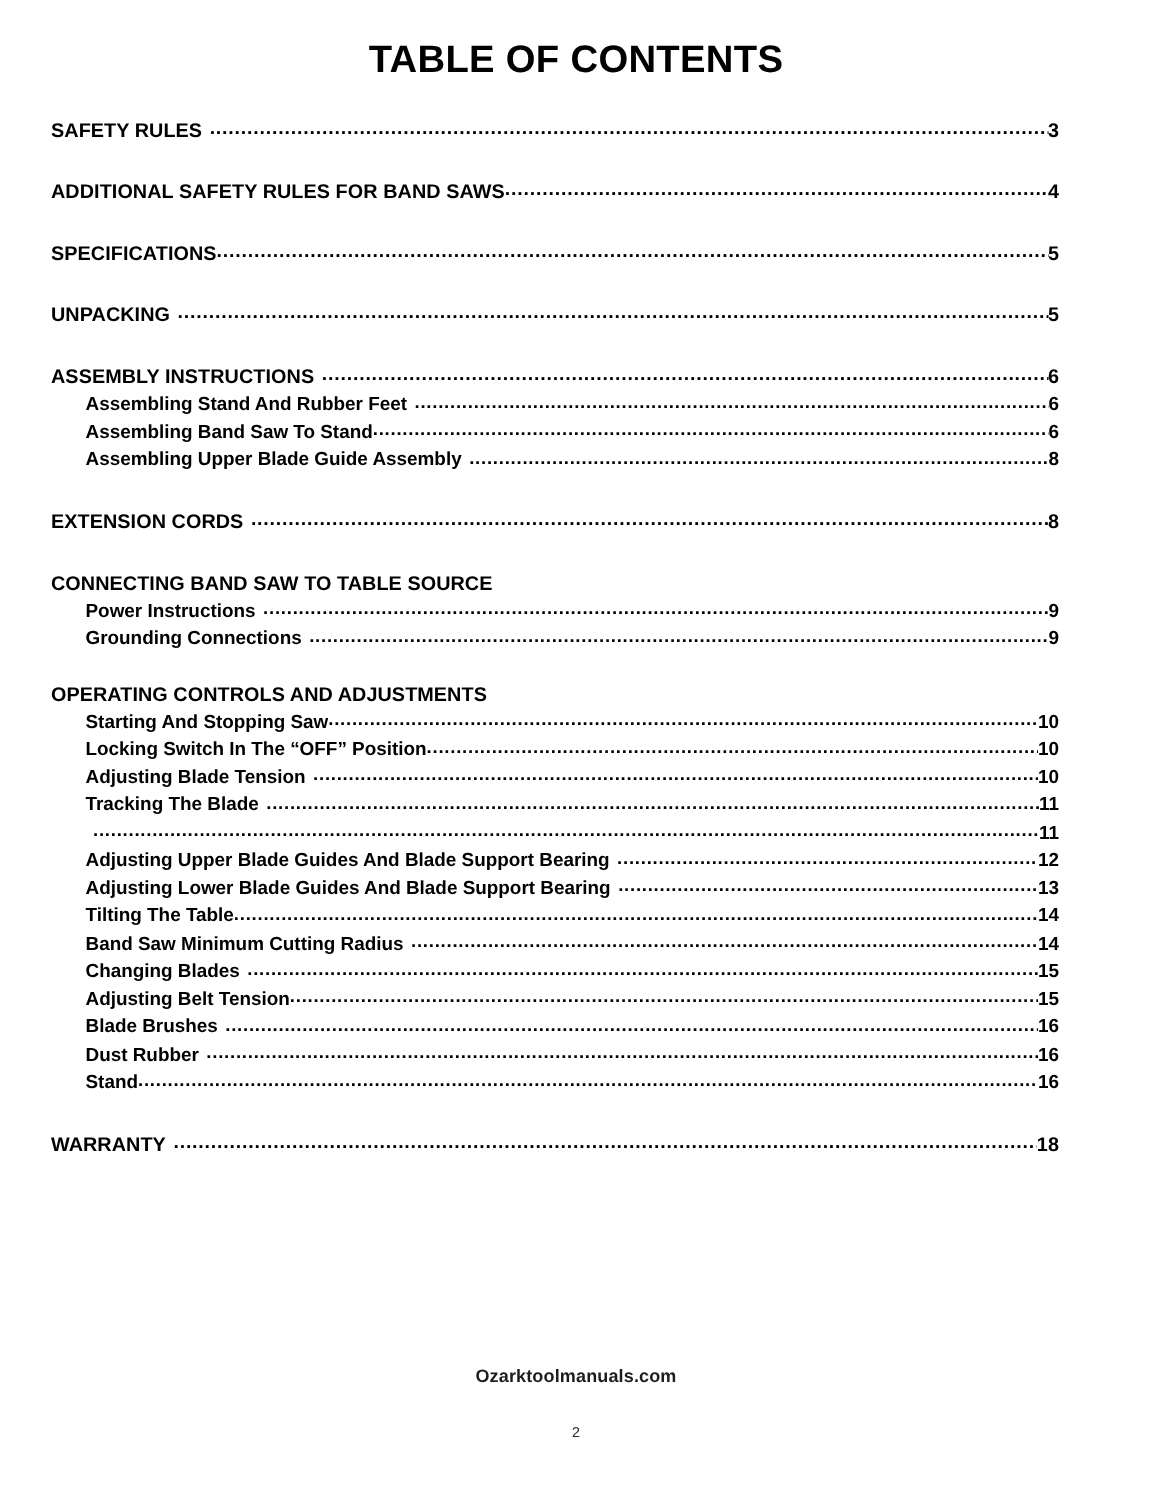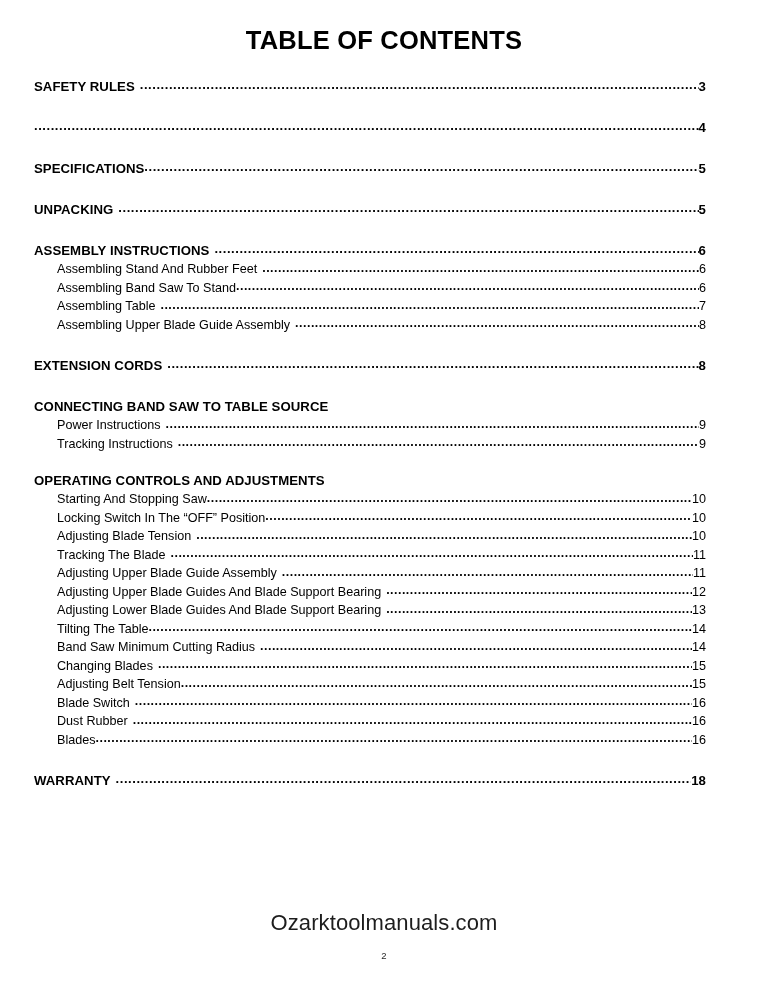--- a/index.html
+++ b/index.html
@@ -52,21 +52,21 @@
     font-size: 13.2px;
     font-weight: bold;
     letter-spacing: 0.05px;
     height: 26px;
     padding-top: 7px;
     box-sizing: border-box;
   }
   
   .toc-row.level-sub {
     font-size: 12.6px;
-    font-weight: normal;
+    font-weight: bold;
     padding-left: 23px;
     height: 18.5px;
     box-sizing: border-box;
   }
 
   .toc-label {
     flex: 0 0 auto;
   }
   
   .toc-gap {
@@ -112,22 +112,22 @@
   .spacer-lg { height: 15px; }
   .spacer-md { height: 11px; }
 
   
   .footer-site {
     position: absolute;
     top: 910px;
     left: 0;
     width: 768px;
     text-align: center;
-    font-size: 22px;
-    font-weight: normal;
+    font-size: 12px;
+    font-weight: bold;
     color: #1d1d1d;
     letter-spacing: 0.1px;
   }
   .footer-pagenum {
     position: absolute;
     top: 950px;
     left: 0;
     width: 768px;
     text-align: center;
     font-size: 9.5px;
@@ -143,20 +143,21 @@
 
   <div class="toc">
       <div class="toc-row level-major" data-gap="true">
         <span class="toc-label">SAFETY RULES</span>
         <span class="toc-gap"></span>
         <span class="toc-dots"></span>
         <span class="toc-page">3</span>
       </div>
       <div class="spacer-lg"></div>
       <div class="toc-row level-major" data-gap="false">
+        <span class="toc-label">ADDITIONAL SAFETY RULES FOR BAND SAWS</span>
         <span class="toc-gap"></span>
         <span class="toc-dots"></span>
         <span class="toc-page">4</span>
       </div>
       <div class="spacer-lg"></div>
       <div class="toc-row level-major" data-gap="false">
         <span class="toc-label">SPECIFICATIONS</span>
         <span class="toc-gap"></span>
         <span class="toc-dots"></span>
         <span class="toc-page">5</span>
@@ -181,26 +182,20 @@
         <span class="toc-dots"></span>
         <span class="toc-page">6</span>
       </div>
       <div class="toc-row level-sub" data-gap="false">
         <span class="toc-label">Assembling Band Saw To Stand</span>
         <span class="toc-gap"></span>
         <span class="toc-dots"></span>
         <span class="toc-page">6</span>
       </div>
       <div class="toc-row level-sub" data-gap="true">
-        <span class="toc-label">Assembling Table</span>
-        <span class="toc-gap"></span>
-        <span class="toc-dots"></span>
-        <span class="toc-page">7</span>
-      </div>
-      <div class="toc-row level-sub" data-gap="true">
         <span class="toc-label">Assembling Upper Blade Guide Assembly</span>
         <span class="toc-gap"></span>
         <span class="toc-dots"></span>
         <span class="toc-page">8</span>
       </div>
       <div class="spacer-lg"></div>
       <div class="toc-row level-major" data-gap="true">
         <span class="toc-label">EXTENSION CORDS</span>
         <span class="toc-gap"></span>
         <span class="toc-dots"></span>
@@ -213,21 +208,21 @@
         <span class="toc-dots"></span>
         <span class="toc-page"></span>
       </div>
       <div class="toc-row level-sub" data-gap="true">
         <span class="toc-label">Power Instructions</span>
         <span class="toc-gap"></span>
         <span class="toc-dots"></span>
         <span class="toc-page">9</span>
       </div>
       <div class="toc-row level-sub" data-gap="true">
-        <span class="toc-label">Tracking Instructions</span>
+        <span class="toc-label">Grounding Connections</span>
         <span class="toc-gap"></span>
         <span class="toc-dots"></span>
         <span class="toc-page">9</span>
       </div>
       <div class="spacer-md"></div>
       <div class="toc-row level-major no-leader" data-gap="false">
         <span class="toc-label">OPERATING CONTROLS AND ADJUSTMENTS</span>
         <span class="toc-gap"></span>
         <span class="toc-dots"></span>
         <span class="toc-page"></span>
@@ -250,21 +245,20 @@
         <span class="toc-dots"></span>
         <span class="toc-page">10</span>
       </div>
       <div class="toc-row level-sub" data-gap="true">
         <span class="toc-label">Tracking The Blade</span>
         <span class="toc-gap"></span>
         <span class="toc-dots"></span>
         <span class="toc-page">11</span>
       </div>
       <div class="toc-row level-sub" data-gap="true">
-        <span class="toc-label">Adjusting Upper Blade Guide Assembly</span>
         <span class="toc-gap"></span>
         <span class="toc-dots"></span>
         <span class="toc-page">11</span>
       </div>
       <div class="toc-row level-sub" data-gap="true">
         <span class="toc-label">Adjusting Upper Blade Guides And Blade Support Bearing</span>
         <span class="toc-gap"></span>
         <span class="toc-dots"></span>
         <span class="toc-page">12</span>
       </div>
@@ -292,33 +286,33 @@
         <span class="toc-dots"></span>
         <span class="toc-page">15</span>
       </div>
       <div class="toc-row level-sub" data-gap="false">
         <span class="toc-label">Adjusting Belt Tension</span>
         <span class="toc-gap"></span>
         <span class="toc-dots"></span>
         <span class="toc-page">15</span>
       </div>
       <div class="toc-row level-sub" data-gap="true">
-        <span class="toc-label">Blade Switch</span>
+        <span class="toc-label">Blade Brushes</span>
         <span class="toc-gap"></span>
         <span class="toc-dots"></span>
         <span class="toc-page">16</span>
       </div>
       <div class="toc-row level-sub" data-gap="true">
         <span class="toc-label">Dust Rubber</span>
         <span class="toc-gap"></span>
         <span class="toc-dots"></span>
         <span class="toc-page">16</span>
       </div>
       <div class="toc-row level-sub" data-gap="false">
-        <span class="toc-label">Blades</span>
+        <span class="toc-label">Stand</span>
         <span class="toc-gap"></span>
         <span class="toc-dots"></span>
         <span class="toc-page">16</span>
       </div>
       <div class="spacer-lg"></div>
       <div class="toc-row level-major" data-gap="true">
         <span class="toc-label">WARRANTY</span>
         <span class="toc-gap"></span>
         <span class="toc-dots"></span>
         <span class="toc-page">18</span>

